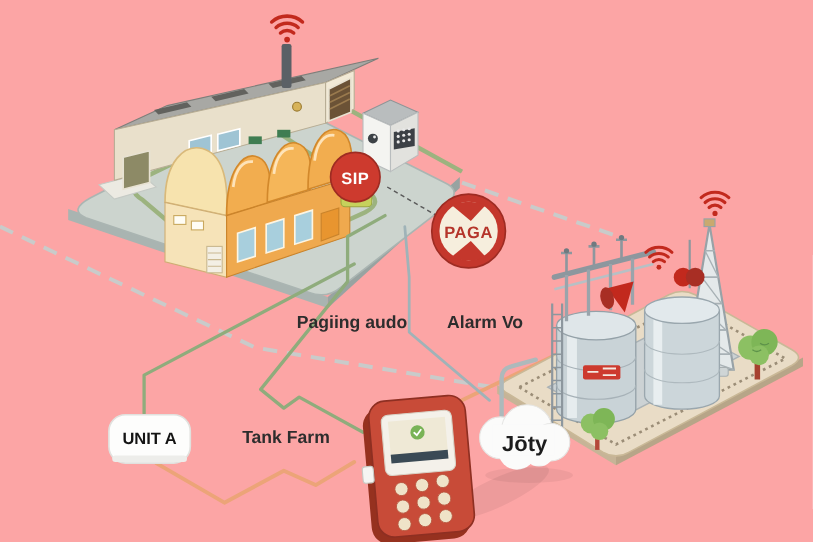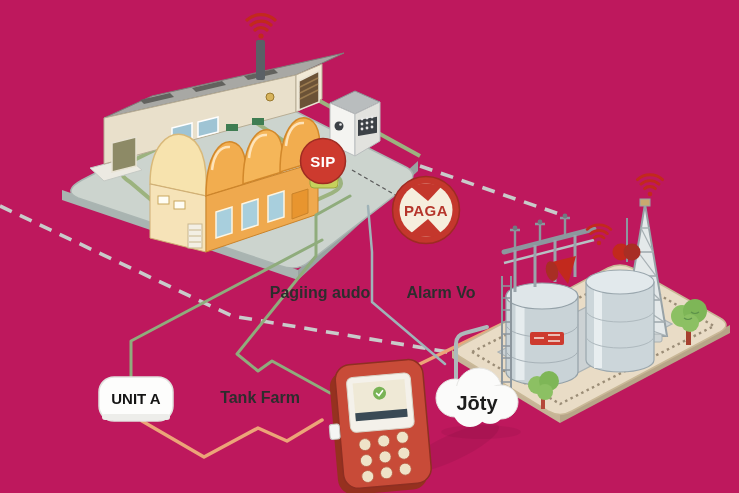--- a/index.html
+++ b/index.html
@@ -1,16 +1,16 @@
 <!DOCTYPE html>
 <html><head>
 <meta charset="utf-8">
 <style>
   html,body{margin:0;padding:0;background:#ffffff;}
-  #stage{position:relative;width:739px;height:493px;background:#be185d;overflow:hidden;}
+  #stage{position:relative;width:739px;height:493px;background:#fca5a5;overflow:hidden;}
   svg{display:block;}
   text{font-family:"Liberation Sans","DejaVu Sans",sans-serif;}
   .lbl{font-weight:bold;fill:#2d2d2d;font-size:16px;}
   .lbl-box{font-weight:bold;fill:#141414;font-size:15px;}
   .badge-txt{font-weight:bold;fill:#ffffff;font-size:15px;letter-spacing:.5px;}
   .paga-txt{font-weight:bold;fill:#b5352b;font-size:15px;letter-spacing:.5px;}
   .joty-txt{font-weight:bold;fill:#1c1c1c;font-size:20px;}
 </style>
 </head>
 <body>

